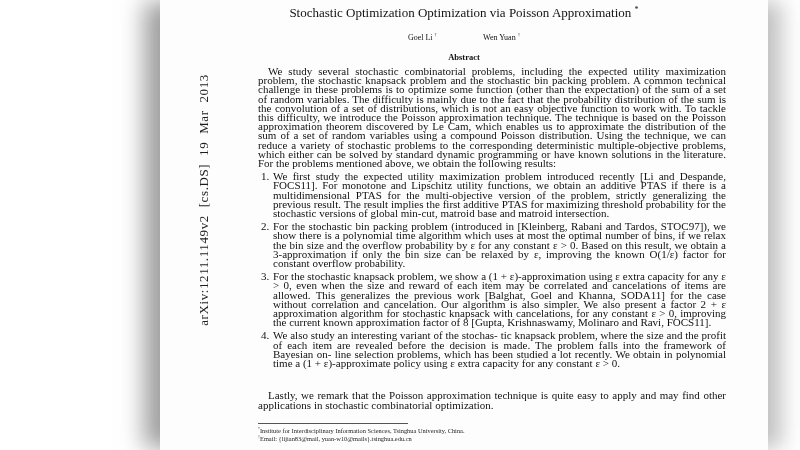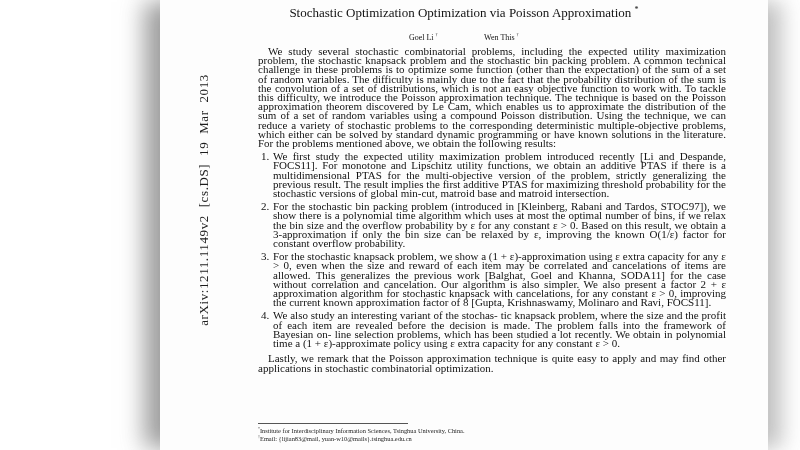--- a/index.html
+++ b/index.html
@@ -45,44 +45,45 @@
     font-size: 11px; line-height: 9.2px;
     text-align: justify;
   }
   .para { margin: 0; }
   .para.indent { text-indent: 10px; }
 
   .results { margin: 4px 0 0; padding: 0; }
   .result-item { position: relative; padding-left: 15px; margin-top: 4px; text-align: justify; }
   .result-item .num { position: absolute; left: 3px; }
 
-  .closing { margin-top: 6px; }
+  .closing { margin-top: 23px; }
 
   .footnote-block {
     position: absolute; left: 98px; right: 42px; bottom: 7px;
     font-size: 6.4px; line-height: 7.8px; color: #1e1e1e;
   }
   .fn-rule { width: 150px; height: 0; border-top: 1px solid #555; margin-bottom: 3px; }
   .fn-line { margin: 0; }
 </style>
 </head>
 <body>
 
 <div class="scene">
   <div class="page">
 
     <div class="arxiv-stamp">arXiv:1211.1149v2 [cs.DS] 19 Mar 2013</div>
 
     <h1 class="title"><span>Stochastic Optimization Optimization via Poisson Approximation</span> <sup>*</sup></h1>
 
     <div class="authors">
       <span class="author"><span>Goel Li</span> <sup>†</sup></span>
-      <span class="author"><span>Wen This</span> <sup>†</sup></span>
+      <span class="author"><span>Wen Yuan</span> <sup>†</sup></span>
     </div>
 
+    <div class="abstract-heading">Abstract</div>
 
     <div class="abstract-body">
       <p class="para indent">We study several stochastic combinatorial problems, including the expected utility maximization problem, the stochastic knapsack problem and the stochastic bin packing problem. A common technical challenge in these problems is to optimize some function (other than the expectation) of the sum of a set of random variables. The difficulty is mainly due to the fact that the probability distribution of the sum is the convolution of a set of distributions, which is not an easy objective function to work with. To tackle this difficulty, we introduce the Poisson approximation technique. The technique is based on the Poisson approximation theorem discovered by Le Cam, which enables us to approximate the distribution of the sum of a set of random variables using a compound Poisson distribution. Using the technique, we can reduce a variety of stochastic problems to the corresponding deterministic multiple-objective problems, which either can be solved by standard dynamic programming or have known solutions in the literature. For the problems mentioned above, we obtain the following results:</p>
 
       <div class="results">
         <div class="result-item">
           <span class="num">1.</span>
           <span>We first study the expected utility maximization problem introduced recently [Li and Despande, FOCS11]. For monotone and Lipschitz utility functions, we obtain an additive PTAS if there is a multidimensional PTAS for the multi-objective version of the problem, strictly generalizing the previous result. The result implies the first additive PTAS for maximizing threshold probability for the stochastic versions of global min-cut, matroid base and matroid intersection.</span>
         </div>
         <div class="result-item">

